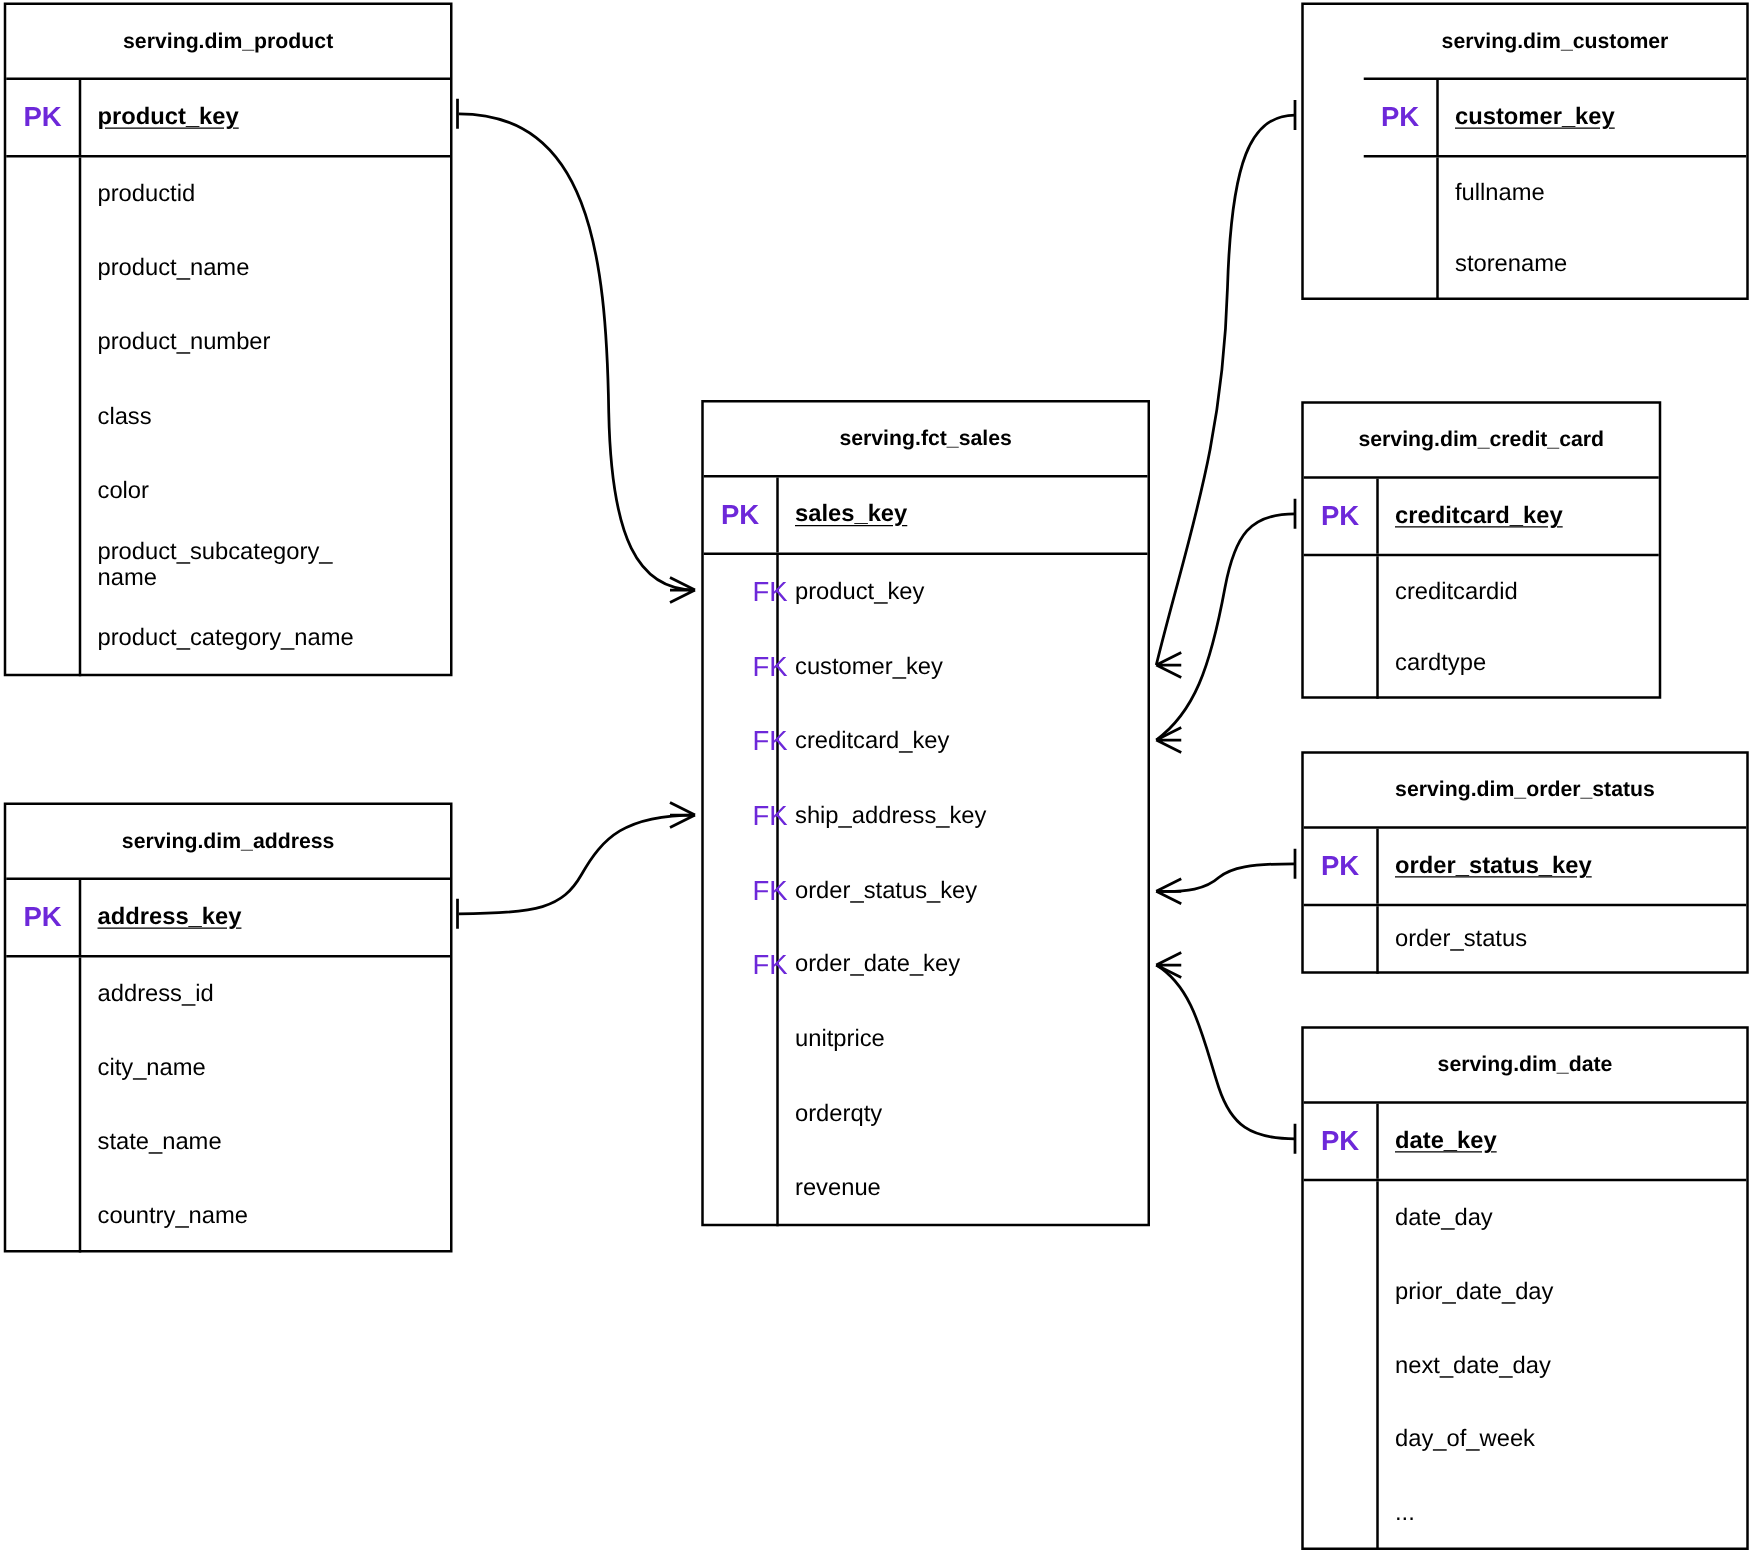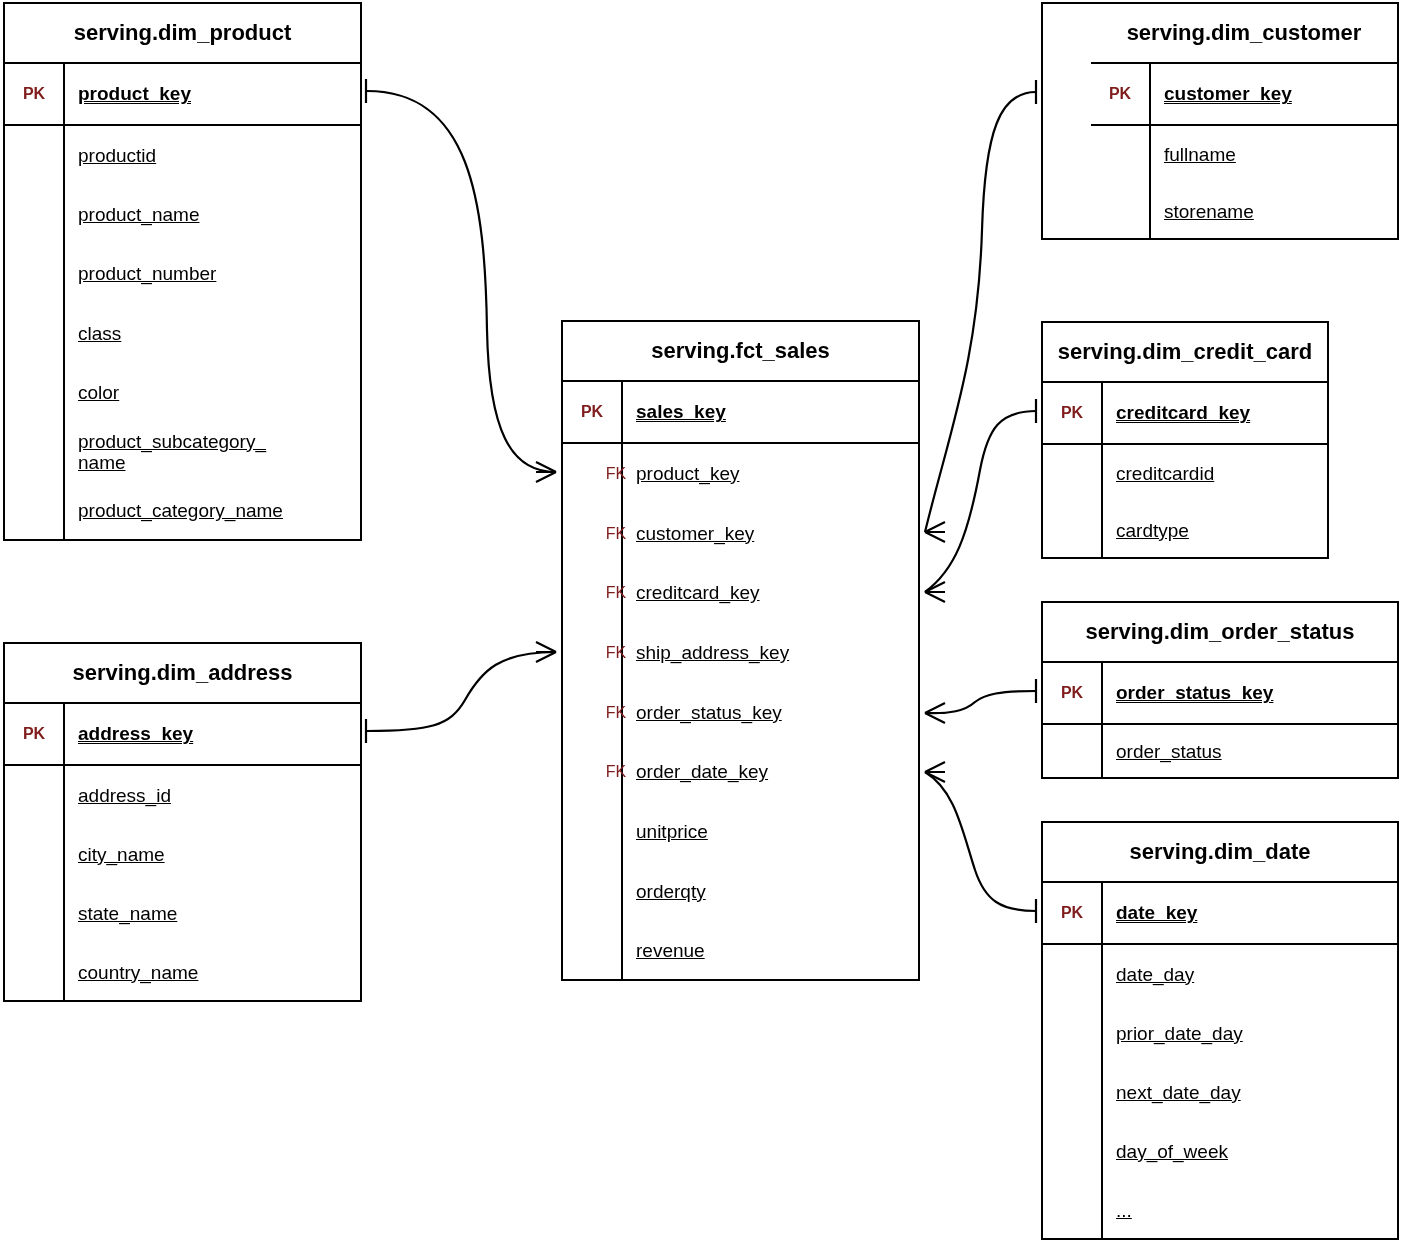--- a/index.html
+++ b/index.html
@@ -20,21 +20,21 @@
     box-sizing: border-box;
     border: 2px solid #000000;
     background: #ffffff;
   }
   .ent-title {
     box-sizing: border-box;
     height: 60px;
     line-height: 58px;
     text-align: center;
     font-weight: bold;
-    font-size: 22px;
+    font-size: 17px;
     color: #000000;
     border-bottom: 2px solid #000000;
     white-space: nowrap;
   }
   .ent-pk-row {
     box-sizing: border-box;
     display: flex;
     height: 62px;
     border-bottom: 2px solid #000000;
   }
@@ -44,35 +44,34 @@
     flex-direction: column;
   }
   .keycell {
     box-sizing: border-box;
     width: 60px;
     flex: 0 0 60px;
     border-right: 2px solid #000000;
     display: flex;
     align-items: center;
     justify-content: center;
-    font-size: 16px;
-    color: #7f1d1d;
+    font-size: 22px;
+    color: #6d28d9;
     text-align: center;
   }
   .keycell.bold { font-weight: bold; }
   .namecell {
     box-sizing: border-box;
     flex: 1 1 auto;
     display: flex;
     align-items: center;
     padding-left: 13px;
     font-size: 19px;
     color: #000000;
     line-height: 1.15;
-    text-decoration: underline;
   }
   .namecell.pk {
     font-weight: bold;
   }
   .namecell.pk > span {
     text-decoration: underline;
     text-underline-offset: 3px;
   }
   
   .attr-col {

